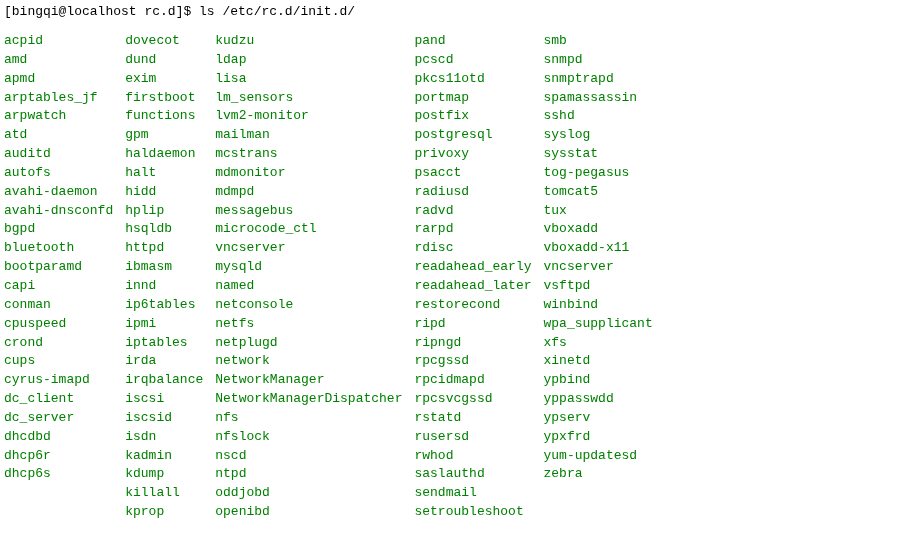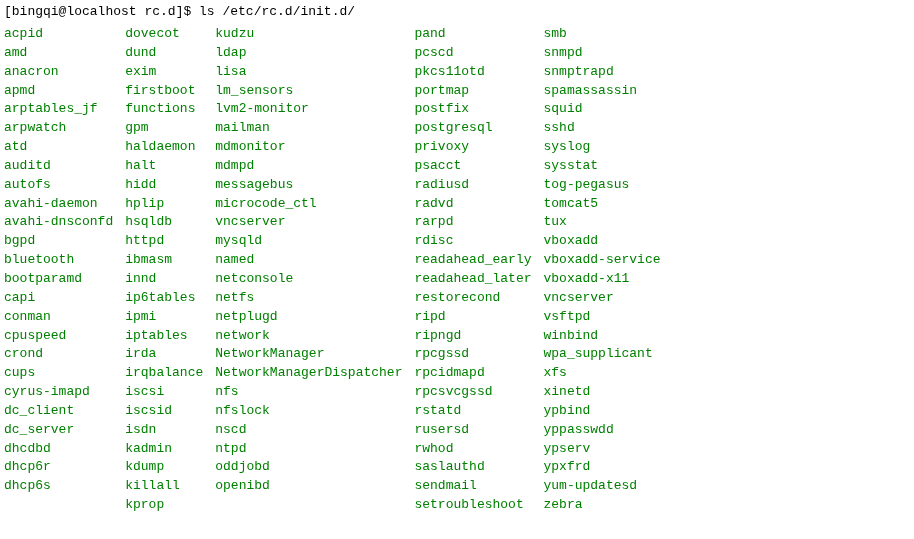--- a/index.html
+++ b/index.html
@@ -5,21 +5,21 @@
     body {
       margin: 0;
       padding: 4px;
       font-family: "Courier New", Courier, monospace;
       font-size: 13px;
       background: #ffffff;
       color: #000000;
       white-space: nowrap;
     }
     .prompt-line {
-      margin-bottom: 6px;
+      margin-bottom: 13px;
     }
     .prompt {
       color: #000000;
     }
     .command {
       color: #000000;
     }
     .listing {
       display: flex;
     }
@@ -37,21 +37,20 @@
 <body>
 
 <div class="prompt-line">
   <span class="prompt">[bingqi@localhost rc.d]$ </span><span class="command">ls /etc/rc.d/init.d/</span>
 </div>
 
 <div class="listing">
   <div class="col" id="col0">
       <span class="file">acpid</span>
       <span class="file">amd</span>
-      <span class="file">anacron</span>
       <span class="file">apmd</span>
       <span class="file">arptables_jf</span>
       <span class="file">arpwatch</span>
       <span class="file">atd</span>
       <span class="file">auditd</span>
       <span class="file">autofs</span>
       <span class="file">avahi-daemon</span>
       <span class="file">avahi-dnsconfd</span>
       <span class="file">bgpd</span>
       <span class="file">bluetooth</span>
@@ -96,20 +95,21 @@
       <span class="file">killall</span>
       <span class="file">kprop</span>
     </div>
   <div class="col" id="col2">
       <span class="file">kudzu</span>
       <span class="file">ldap</span>
       <span class="file">lisa</span>
       <span class="file">lm_sensors</span>
       <span class="file">lvm2-monitor</span>
       <span class="file">mailman</span>
+      <span class="file">mcstrans</span>
       <span class="file">mdmonitor</span>
       <span class="file">mdmpd</span>
       <span class="file">messagebus</span>
       <span class="file">microcode_ctl</span>
       <span class="file">vncserver</span>
       <span class="file">mysqld</span>
       <span class="file">named</span>
       <span class="file">netconsole</span>
       <span class="file">netfs</span>
       <span class="file">netplugd</span>
@@ -149,29 +149,27 @@
       <span class="file">rwhod</span>
       <span class="file">saslauthd</span>
       <span class="file">sendmail</span>
       <span class="file">setroubleshoot</span>
     </div>
   <div class="col" id="col4">
       <span class="file">smb</span>
       <span class="file">snmpd</span>
       <span class="file">snmptrapd</span>
       <span class="file">spamassassin</span>
-      <span class="file">squid</span>
       <span class="file">sshd</span>
       <span class="file">syslog</span>
       <span class="file">sysstat</span>
       <span class="file">tog-pegasus</span>
       <span class="file">tomcat5</span>
       <span class="file">tux</span>
       <span class="file">vboxadd</span>
-      <span class="file">vboxadd-service</span>
       <span class="file">vboxadd-x11</span>
       <span class="file">vncserver</span>
       <span class="file">vsftpd</span>
       <span class="file">winbind</span>
       <span class="file">wpa_supplicant</span>
       <span class="file">xfs</span>
       <span class="file">xinetd</span>
       <span class="file">ypbind</span>
       <span class="file">yppasswdd</span>
       <span class="file">ypserv</span>

